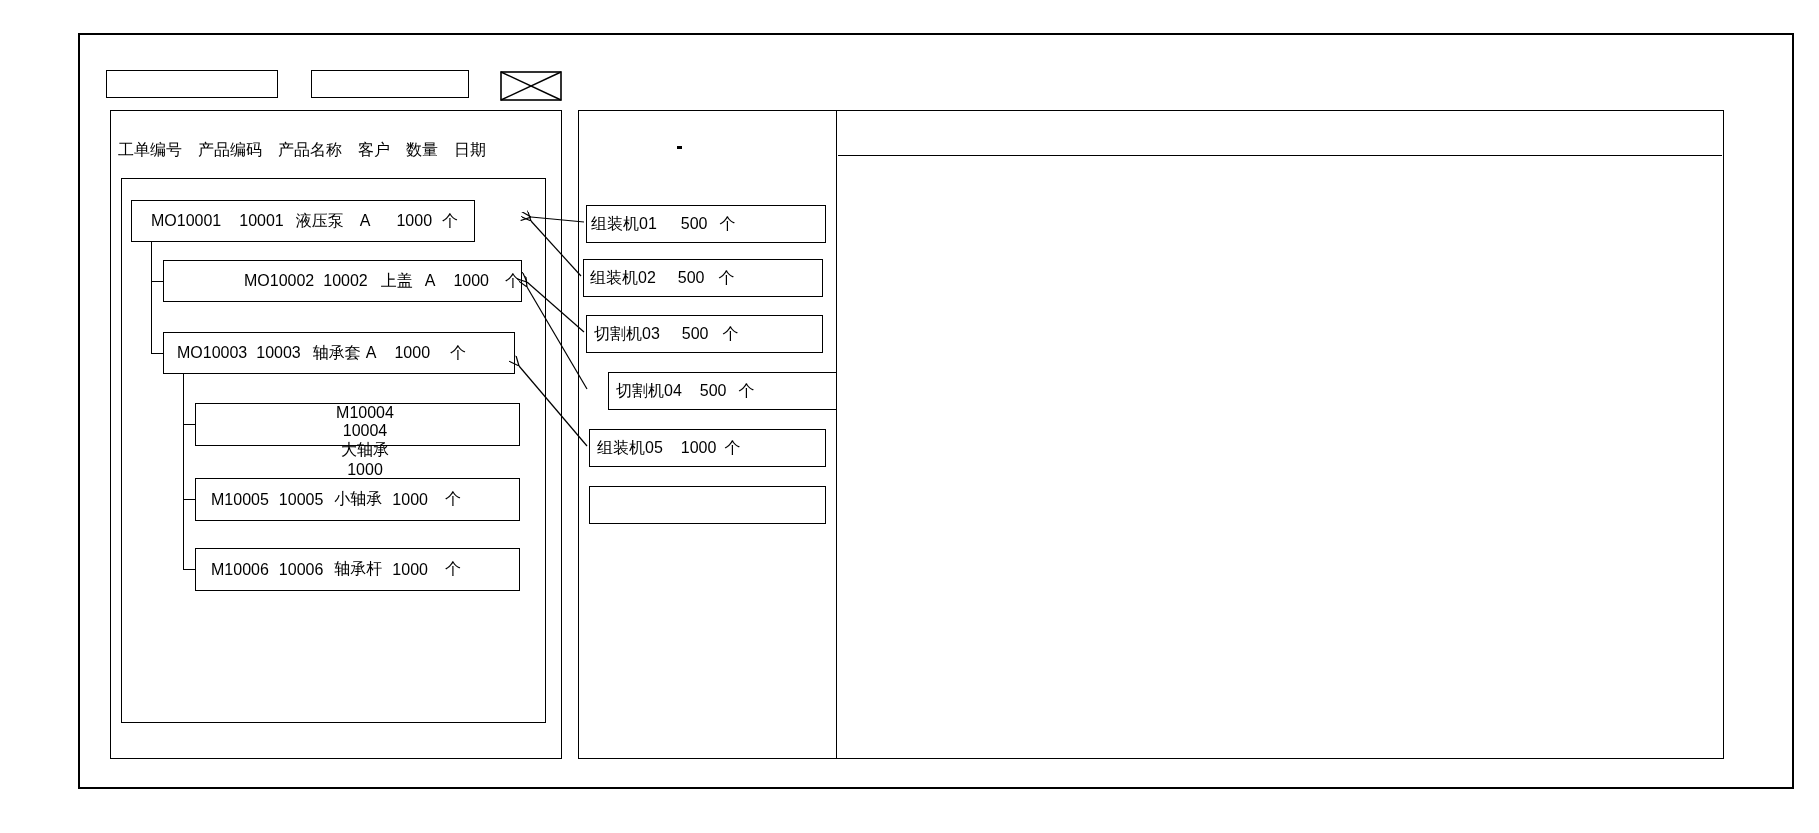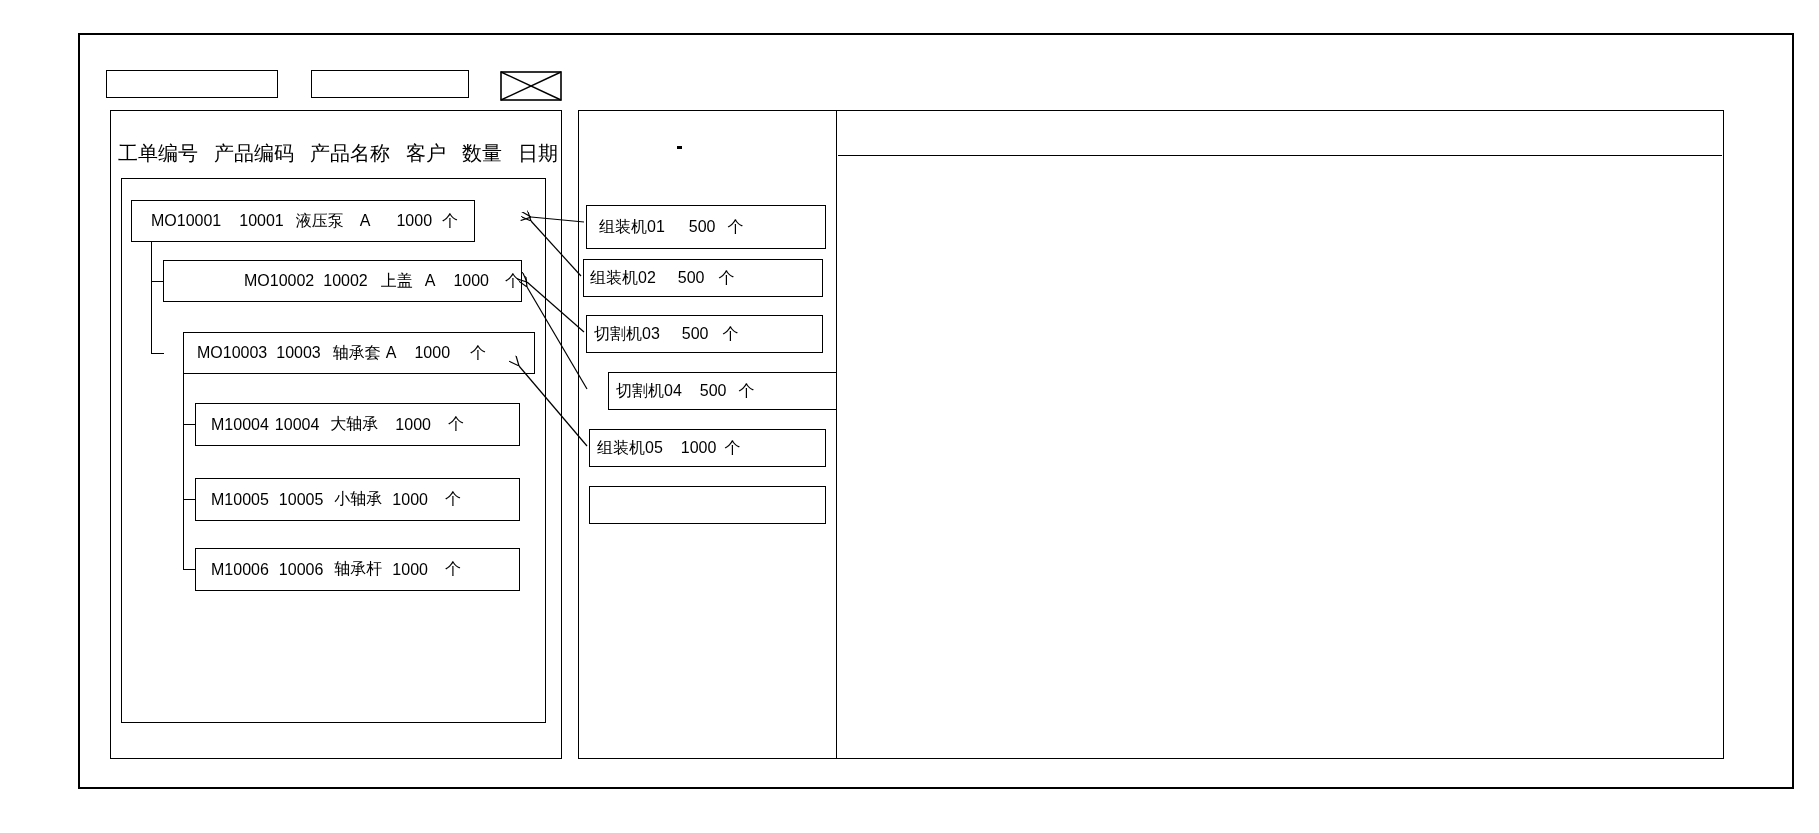--- a/index.html
+++ b/index.html
@@ -30,21 +30,21 @@
   #right-panel{left:836px;top:110px;width:888px;height:649px;}
 
   .right-header-divider{
     position:absolute;left:838px;top:155px;width:884px;height:0;
     border-top:1.5px solid #000;
   }
 
   
   .col-headers{
     position:absolute;left:118px;top:140px;width:430px;height:24px;
-    font-size:20px;white-space:nowrap;
+    font-size:16px;white-space:nowrap;
   }
   .col-headers .ch{display:inline-block;}
   .ch-gap{display:inline-block;width:16px;}
 
   .tree-box{
     position:absolute;left:121px;top:178px;width:425px;height:545px;
     border:1.5px solid #000;box-sizing:border-box;background:#fff;
   }
 
   .wo-row{
@@ -124,35 +124,35 @@
     <span style="width:13px;display:inline-block;"></span>
     <span class="cell">上盖</span>
     <span style="width:12px;display:inline-block;"></span>
     <span class="cell">A</span>
     <span style="width:18px;display:inline-block;"></span>
     <span class="cell">1000</span>
     <span style="width:16px;display:inline-block;"></span>
     <span class="cell">个</span>
   </div>
 
-  <div class="wo-row" style="left:163px;top:332px;width:352px;height:42px;padding-left:13px;margin-left:20px;">
+  <div class="wo-row" style="left:163px;top:332px;width:352px;height:42px;padding-left:13px;">
     <span class="cell">MO10003</span>
     <span style="width:9px;display:inline-block;"></span>
     <span class="cell">10003</span>
     <span style="width:12px;display:inline-block;"></span>
     <span class="cell">轴承套</span>
     <span style="width:5px;display:inline-block;"></span>
     <span class="cell">A</span>
     <span style="width:18px;display:inline-block;"></span>
     <span class="cell">1000</span>
     <span style="width:20px;display:inline-block;"></span>
     <span class="cell">个</span>
   </div>
 
-  <div class="wo-row" style="left:195px;top:403px;width:325px;height:43px;padding-left:15px;">
+  <div class="wo-row" style="left:195px;top:403px;width:325px;height:43px;padding-left:15px;flex-direction:column;">
     <span class="cell">M10004</span>
     <span style="width:6px;display:inline-block;"></span>
     <span class="cell">10004</span>
     <span style="width:11px;display:inline-block;"></span>
     <span class="cell">大轴承</span>
     <span style="width:17px;display:inline-block;"></span>
     <span class="cell">1000</span>
     <span style="width:17px;display:inline-block;"></span>
     <span class="cell">个</span>
   </div>
@@ -186,21 +186,21 @@
   <div class="elbow-h" style="left:151px;top:353px;width:13px;"></div>
 
   <div class="elbow" style="left:183px;top:374px;height:196px;"></div>
   <div class="elbow-h" style="left:183px;top:424px;width:13px;"></div>
   <div class="elbow-h" style="left:183px;top:499px;width:13px;"></div>
   <div class="elbow-h" style="left:183px;top:569px;width:13px;"></div>
 
   <div class="panel" id="mid-panel"></div>
   <div class="mid-dot"></div>
 
-  <div class="mc-card" style="left:586px;top:205px;width:240px;height:44px;padding-left:12px;">
+  <div class="mc-card" style="left:586px;top:205px;width:240px;height:38px;padding-left:4px;">
     <span class="mc-name">组装机01</span>
     <span style="width:24px;display:inline-block;"></span>
     <span class="mc-qty">500</span>
     <span style="width:12px;display:inline-block;"></span>
     <span class="mc-unit">个</span>
   </div>
 
   <div class="mc-card" style="left:583px;top:259px;width:240px;height:38px;padding-left:6px;">
     <span class="mc-name">组装机02</span>
     <span style="width:22px;display:inline-block;"></span>

